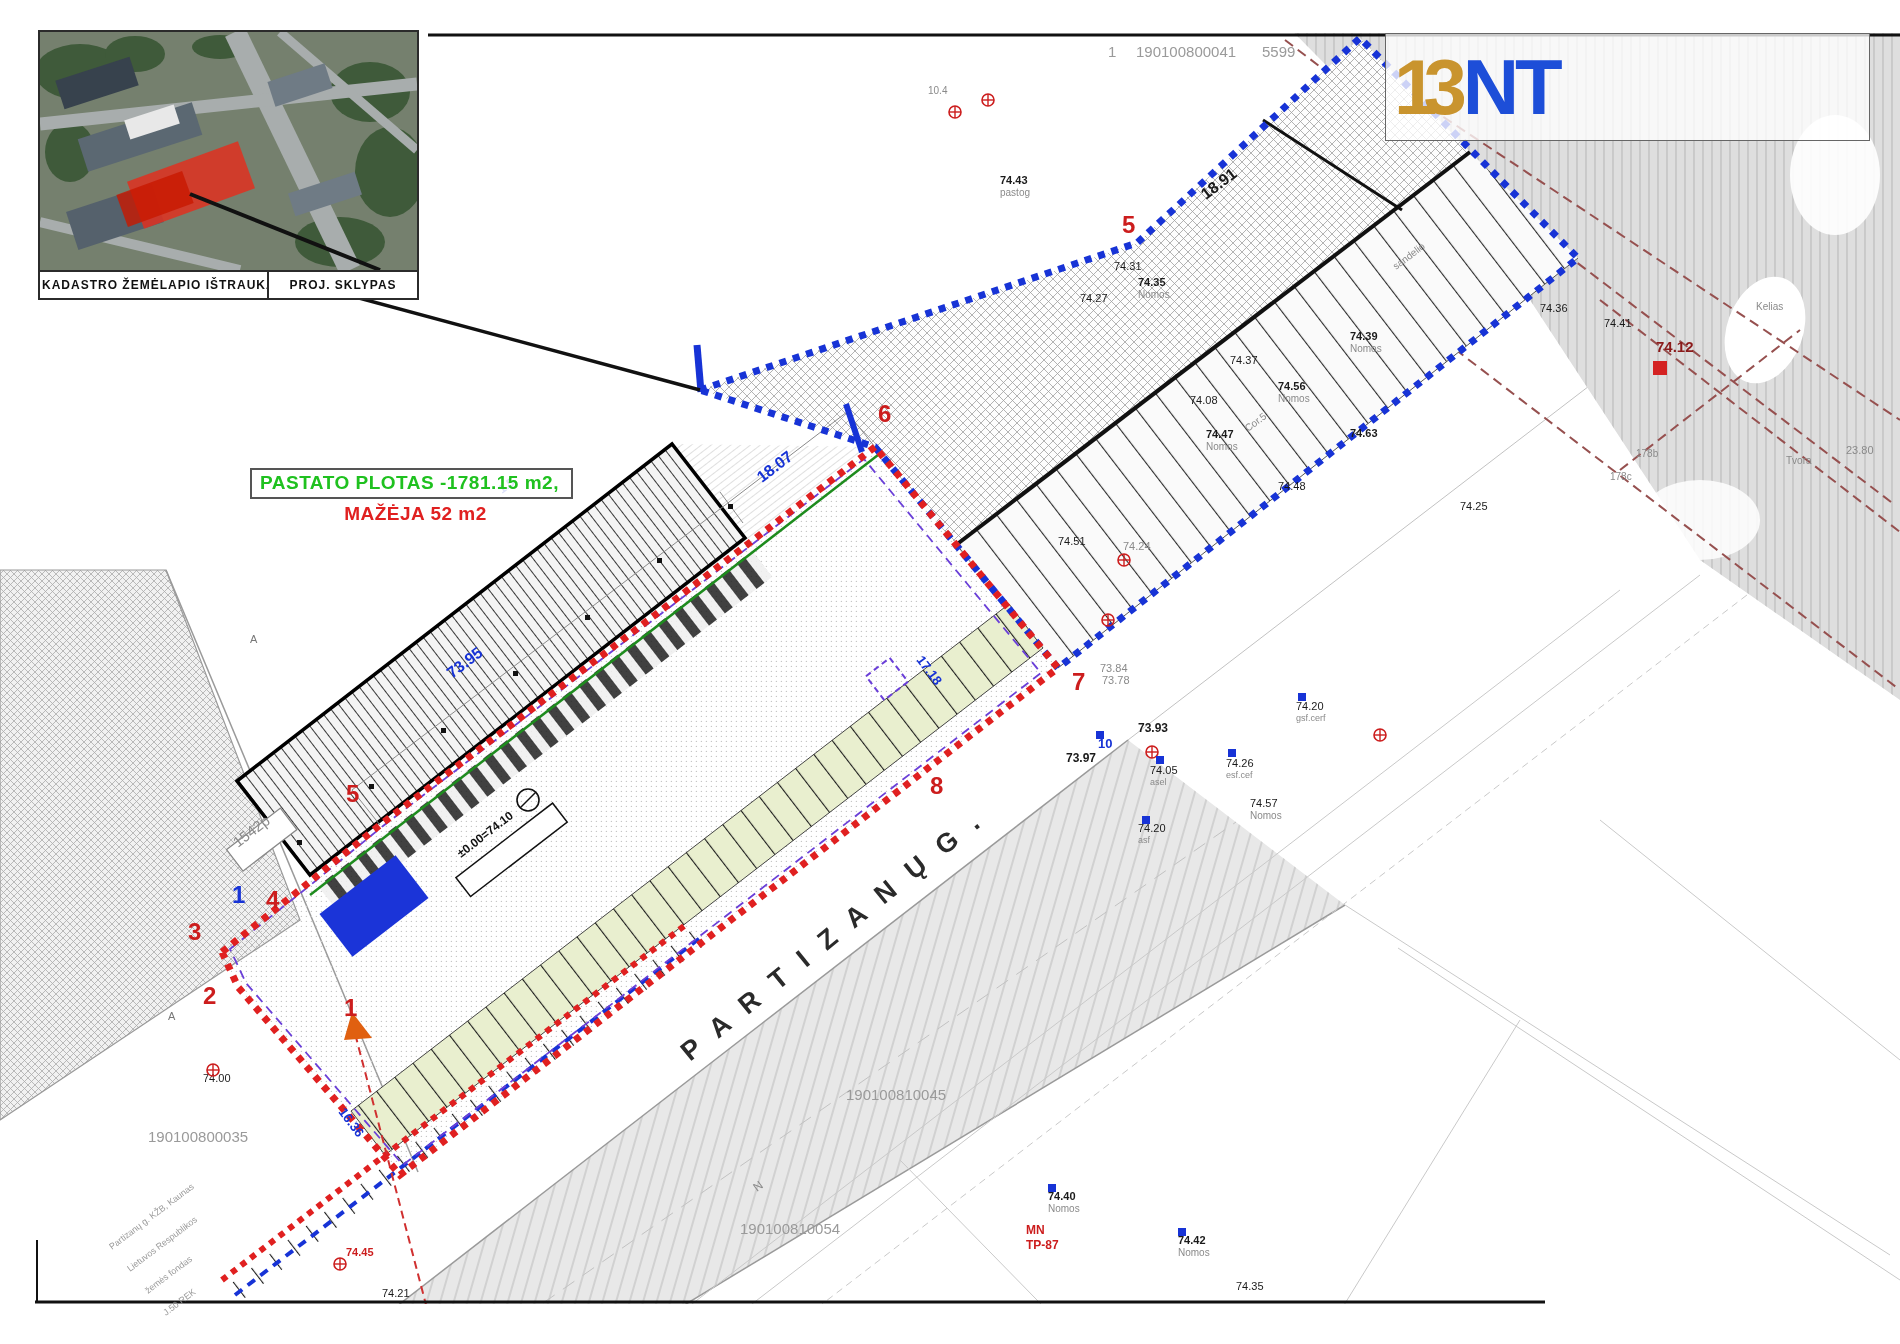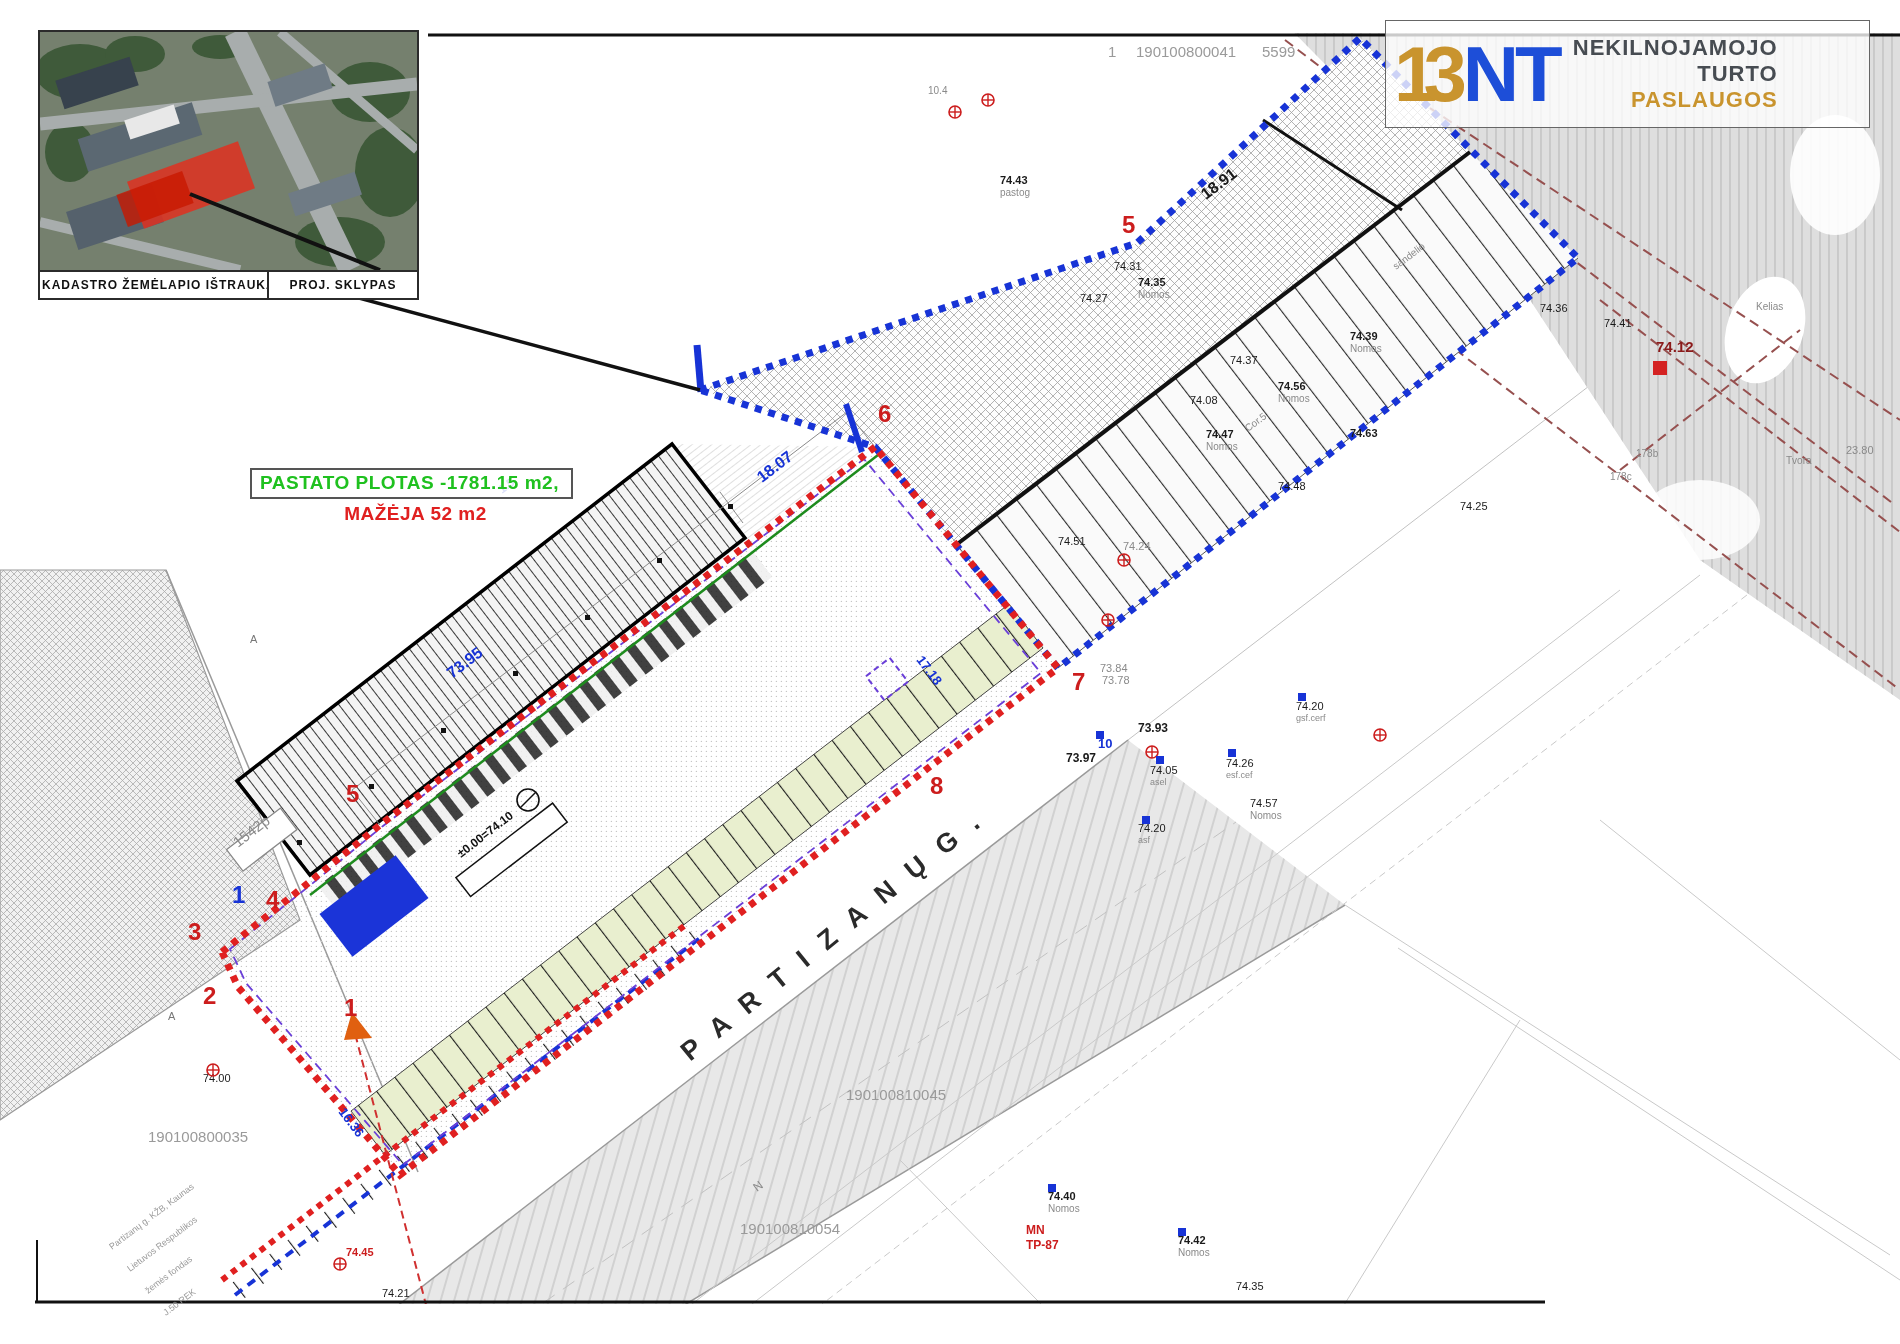--- a/index.html
+++ b/index.html
@@ -13,22 +13,22 @@
   .inset-caption .cell{font-size:12px;font-weight:bold;color:#111;text-align:center;
       padding:6px 2px;letter-spacing:1px;white-space:nowrap;overflow:hidden;}
   .cell-left{flex:1.55;border-right:2px solid #2b2b2b;}
   .cell-right{flex:1;}
   
   .area-note{position:absolute;left:250px;top:468px;}
   .area-line1{border:2px solid #555;background:rgba(255,255,255,.85);padding:2px 12px 3px 8px;
       font-size:19px;font-weight:bold;letter-spacing:.5px;white-space:nowrap;}
   .area-line2{margin-top:4px;padding-left:8px;font-size:19px;font-weight:bold;letter-spacing:.5px;}
   
-  .logo{position:absolute;left:1385px;top:20px;width:483px;height:106px;
-      background:rgba(255,255,255,.78);border:1px solid #666;display:flex;align-items:center;text-align:right;}
+  .logo{position:absolute;left:1385px;top:33px;width:483px;height:106px;
+      background:rgba(255,255,255,.78);border:1px solid #666;display:flex;align-items:center;}
   .logo-mark{display:flex;align-items:center;margin-left:8px;}
   .mark-13{font-size:78px;font-weight:bold;letter-spacing:-14px;line-height:90px;margin-right:10px;}
   .mark-nt{font-size:78px;font-weight:bold;letter-spacing:-4px;line-height:90px;}
   .logo-words{margin-left:14px;line-height:26px;font-size:22px;font-weight:bold;letter-spacing:1px;}
   .lw-3{}
 </style>
 </head>
 <body>
 
 <svg id="map-svg" width="1900" height="1344" viewBox="0 0 1900 1344">
@@ -397,18 +397,13 @@
 <div class="area-note">
   <div class="area-line1" style="color:#1fc11f;">PASTATO PLOTAS -1781.15 m2,</div>
   <div class="area-line2" style="color:#e02020;text-align:center;">MAŽĖJA 52 m2</div>
 </div>
 
 <div class="logo">
   <div class="logo-mark">
     <span class="mark-13" style="color:#c9942e;">13</span>
     <span class="mark-nt" style="color:#1d4ed8;">NT</span>
   </div>
-  <div class="logo-words">
-    <div style="color:#474c52;">NEKILNOJAMOJO</div>
-    <div style="color:#474c52;">TURTO</div>
-    <div class="lw-3" style="color:#c9942e;">PASLAUGOS</div>
-  </div>
 </div>
 
 </body></html>

